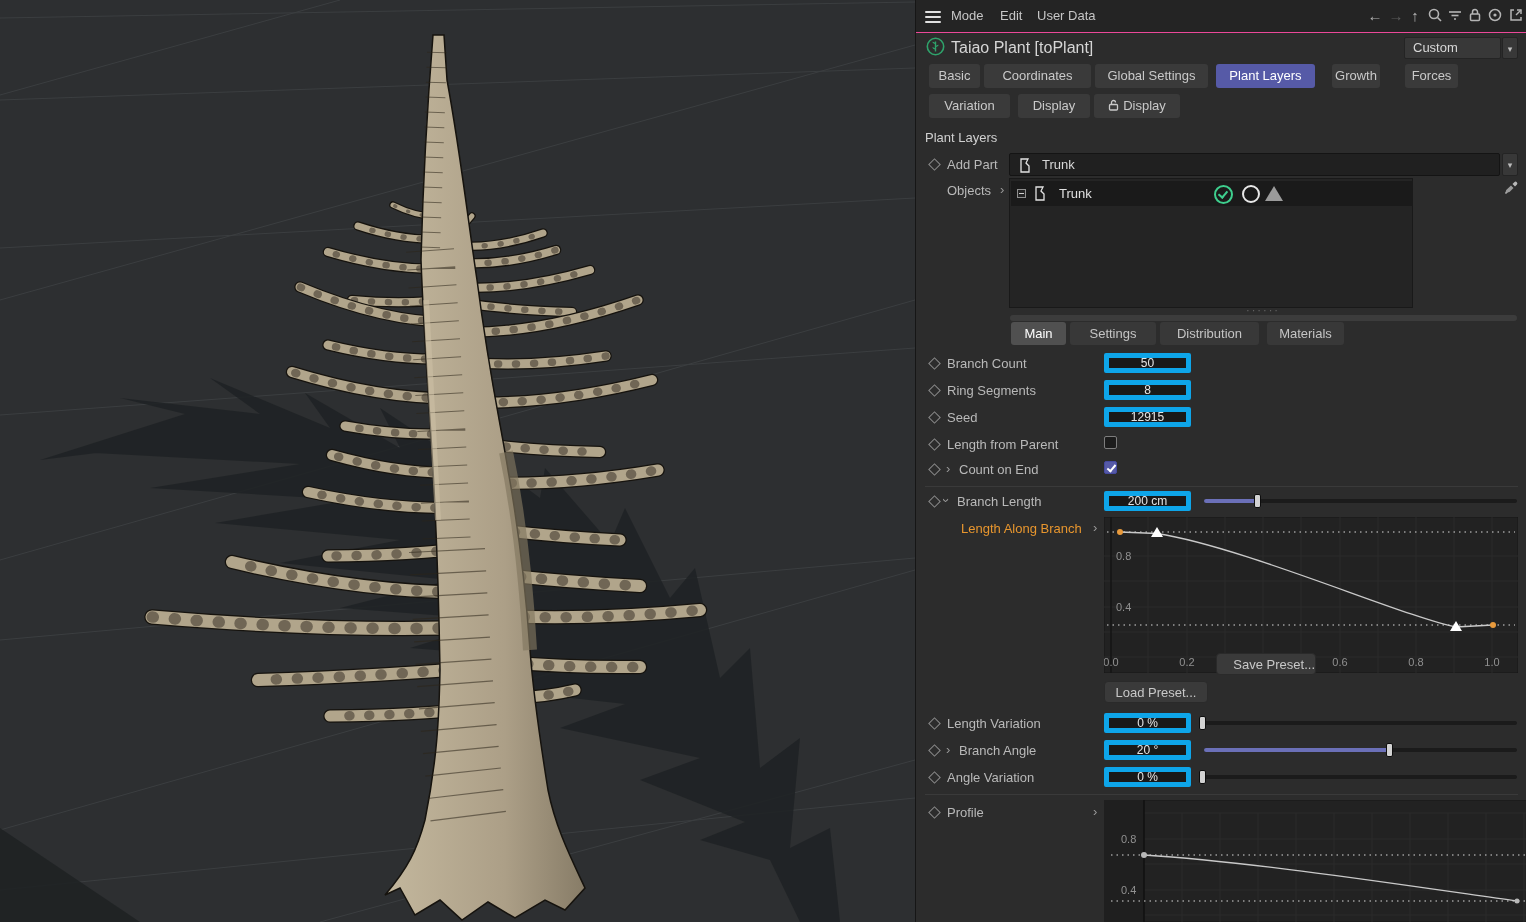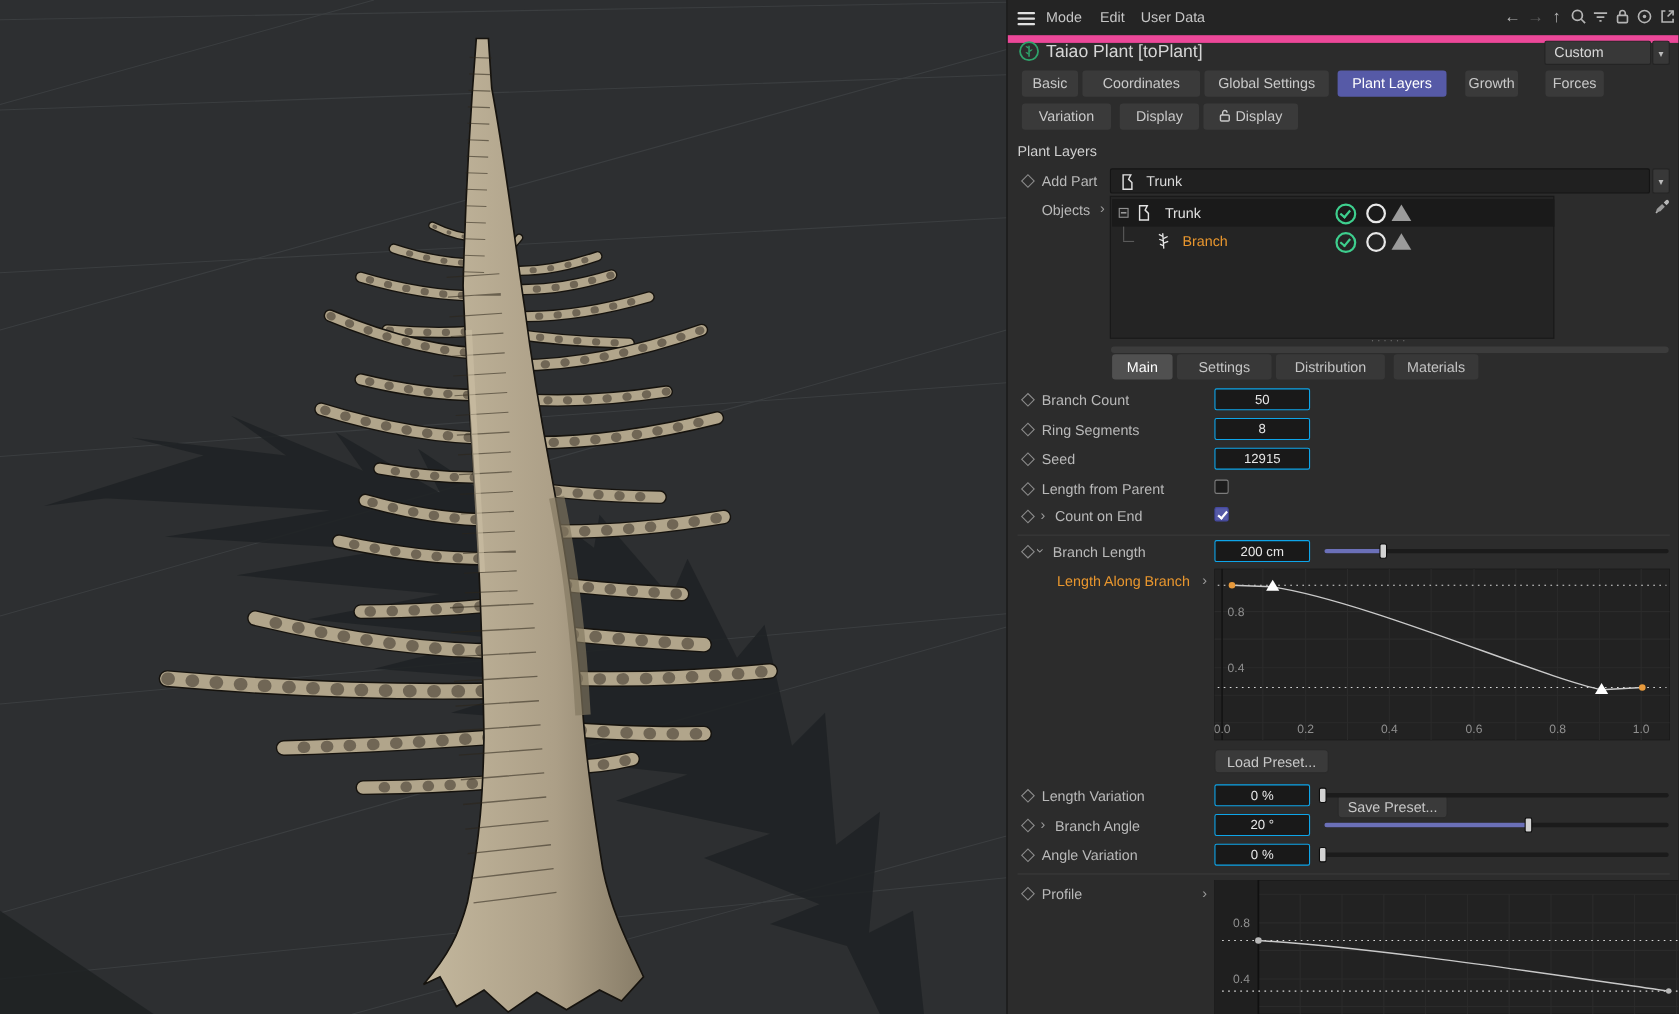--- a/index.html
+++ b/index.html
@@ -4,38 +4,38 @@
 <style>
   html,body{margin:0;padding:0;background:#1b1b1b;}
   body{width:1526px;height:922px;overflow:hidden;position:relative;
        font-family:"Liberation Sans","DejaVu Sans",sans-serif;
        -webkit-font-smoothing:antialiased;}
   .abs{position:absolute;}
   
   #viewport{left:0;top:0;width:915px;height:922px;background:#2d2f31;overflow:hidden;}
   
   #panel{left:915px;top:0;width:611px;height:922px;background:#2c2c2c;border-left:1px solid #161616;box-sizing:border-box;overflow:hidden;}
-  #menubar{left:0;top:0;width:611px;height:32px;background:#242424;border-bottom:7px solid #ec4899;}
+  #menubar{left:0;top:0;width:611px;height:32px;background:#242424;border-bottom:1px solid #ec4899;}
   .menuitem{font-size:13px;color:#c6c6c6;line-height:32px;cursor:default;}
   .mb-ico{width:18px;height:18px;top:7px;color:#b4b4b4;font-size:15px;line-height:18px;text-align:center;}
   .hamburger span{display:block;width:16px;height:2px;background:#e0e0e0;margin:3px 0;border-radius:1px;}
   .title-text{font-size:16px;color:#d6d6d6;line-height:22px;}
   .select{background:#383838;border:1px solid #242424;border-radius:2px;color:#d8d8d8;font-size:13px;line-height:20px;padding-left:8px;box-sizing:border-box;}
   .sel-arrow{background:#383838;border:1px solid #242424;border-radius:2px;color:#bbb;font-size:9px;text-align:center;box-sizing:border-box;}
   .tab{height:24px;background:#3a3a3a;border-radius:3px;color:#c9c9c9;font-size:13px;text-align:center;line-height:24px;cursor:pointer;box-sizing:border-box;}
   .tab.sel{background:#565aa7;color:#fff;}
   .subtab{height:23px;background:#383838;border-radius:3px;color:#c4c4c4;font-size:13px;text-align:center;line-height:23px;cursor:pointer;}
   .subtab.sel{background:#505050;color:#fff;}
   .sec-title{font-size:13px;color:#d0d0d0;}
   .lbl{font-size:13px;color:#b9b9b9;white-space:nowrap;}
   .lbl.orange{color:#e8962e;}
   .chev{font-size:13px;color:#9a9a9a;line-height:13px;}
   .chev.down{transform:rotate(90deg);transform-origin:center;}
   .diamond{width:7px;height:7px;border:1px solid #8a8a8a;transform:rotate(45deg);}
-  .field{width:87px;height:20px;background:#191919;border:1px solid #0ea5e9;border-radius:2px;color:#e6e6e6;font-size:12px;text-align:center;font-family:"Liberation Sans","DejaVu Sans",sans-serif;box-sizing:border-box;padding:0;}
+  .field{width:87px;height:20px;background:#191919;border:5px solid #0ea5e9;border-radius:2px;color:#e6e6e6;font-size:12px;text-align:center;font-family:"Liberation Sans","DejaVu Sans",sans-serif;box-sizing:border-box;padding:0;}
   .dropdown{background:#202020;border:1px solid #141414;border-radius:2px;box-sizing:border-box;}
   .dd-text{font-size:13px;color:#d8d8d8;line-height:21px;}
   .track{height:4px;background:#1b1b1b;border-radius:2px;}
   .fill{height:4px;background:#6b70b8;border-radius:2px;}
   .handle{width:7px;height:14px;background:#d2d2d2;border:1px solid #0d0d0d;border-radius:2px;box-sizing:border-box;}
   .cb{width:13px;height:13px;background:#1c1c1c;border:1px solid #7d7d7d;border-radius:2px;box-sizing:border-box;}
   .cb.on{background:#565aa7;border-color:#4549a0;}
   .cb.on::after{content:"";position:absolute;left:4px;top:1px;width:3px;height:7px;border:solid #fff;border-width:0 2px 2px 0;transform:rotate(40deg);}
   .hr{height:1px;background:#3a3a3a;}
   .treepanel{background:#242424;border:1px solid #191919;box-sizing:border-box;}
@@ -304,38 +304,20 @@
       <span class="abs" style="left:22px;top:4px;">
         <svg width="14" height="17" viewBox="0 0 14 17" fill="none" stroke="#e2e2e2" stroke-width="1.3">
             <path d="M3 2 h7 l-2 4 3 3 v6 h-8 z"></path>
           </svg>
       </span>
       <span class="abs treelabel" style="left:48px;top:0;">Trunk</span>
       <span class="abs ic-check" style="left:203px;top:4px;"></span>
       <span class="abs ic-circle" style="left:231px;top:4px;"></span>
       <span class="abs ic-tri" style="left:254px;top:5px;"></span>
     </div>
-    <div class="abs" style="left:1px;top:27px;width:402px;height:26px;">
-      <span class="abs" style="left:10px;top:0;width:1px;height:13px;background:#5a5a5a;"></span>
-      <span class="abs" style="left:10px;top:13px;width:10px;height:1px;background:#5a5a5a;"></span>
-      <span class="abs" style="left:38px;top:4px;">
-        <svg width="17" height="18" viewBox="0 0 17 18" stroke="#e8e8e8" stroke-width="1.2" fill="none">
-            <path d="M8 2 L9 16"></path>
-            <path d="M8.3 5 L4.5 3"></path>
-            <path d="M8.5 7 L12.5 5"></path>
-            <path d="M8.7 9 L4.8 7.5"></path>
-            <path d="M8.9 11 L13 9.5"></path>
-            <path d="M9 13.5 L5.5 12"></path>
-          </svg>
-      </span>
-      <span class="abs treelabel" style="left:64px;top:1px;color:#e8962e;">Branch</span>
-      <span class="abs ic-check" style="left:203px;top:5px;"></span>
-      <span class="abs ic-circle" style="left:231px;top:5px;"></span>
-      <span class="abs ic-tri" style="left:254px;top:6px;"></span>
-    </div>
   </div>
   <div class="abs" style="left:587px;top:180px;">
     <svg width="16" height="16" viewBox="0 0 16 16" fill="none" stroke="#b8b8b8" stroke-width="1.4">
         <path d="M2.5 13.5 L8.5 7.5"></path>
         <path d="M8 5.5 L10.5 8 L6.5 12 L3 12.8 L2.2 13.6 L3.2 10 Z" fill="#9a9a9a" stroke="none"></path>
         <path d="M9.5 4 L12 6.5 L13.8 4.7 A1.7 1.7 0 0 0 11.3 2.2 Z" fill="#b8b8b8" stroke="none"></path>
       </svg>
   </div>
 
   <div class="abs dots" style="left:330px;top:304px;">······</div>
@@ -416,21 +398,21 @@
       <text x="7" y="149" font-size="11" fill="#909090" text-anchor="middle">0.0</text>
       <text x="83" y="149" font-size="11" fill="#909090" text-anchor="middle">0.2</text>
       <text x="159" y="149" font-size="11" fill="#909090" text-anchor="middle">0.4</text>
       <text x="236" y="149" font-size="11" fill="#909090" text-anchor="middle">0.6</text>
       <text x="312" y="149" font-size="11" fill="#909090" text-anchor="middle">0.8</text>
       <text x="388" y="149" font-size="11" fill="#909090" text-anchor="middle">1.0</text>
     </svg>
   </div>
 
   <div class="abs btn" style="left:188px;top:681px;width:104px;">Load Preset...</div>
-  <div class="abs btn" style="left:300px;top:722px;width:100px;">Save Preset...</div>
+  <div class="abs btn" style="left:300px;top:653px;width:100px;text-align:right;">Save Preset...</div>
 
   <div class="abs diamond" style="left:14px;top:719px;"></div>
   <div class="abs lbl" style="left:31px;top:716px;text-align:right;">Length Variation</div>
   <input class="abs field" style="left: 188px; top: 713px;" value="0 %">
   <div class="abs track" style="left:288px;top:721px;width:313px;"></div>
   <div class="abs handle" style="left:283px;top:716px;"></div>
 
   <div class="abs diamond" style="left:14px;top:746px;"></div>
   <div class="abs chev" style="left:30px;top:743px;">›</div>
   <div class="abs lbl" style="left:43px;top:743px;">Branch Angle</div>

